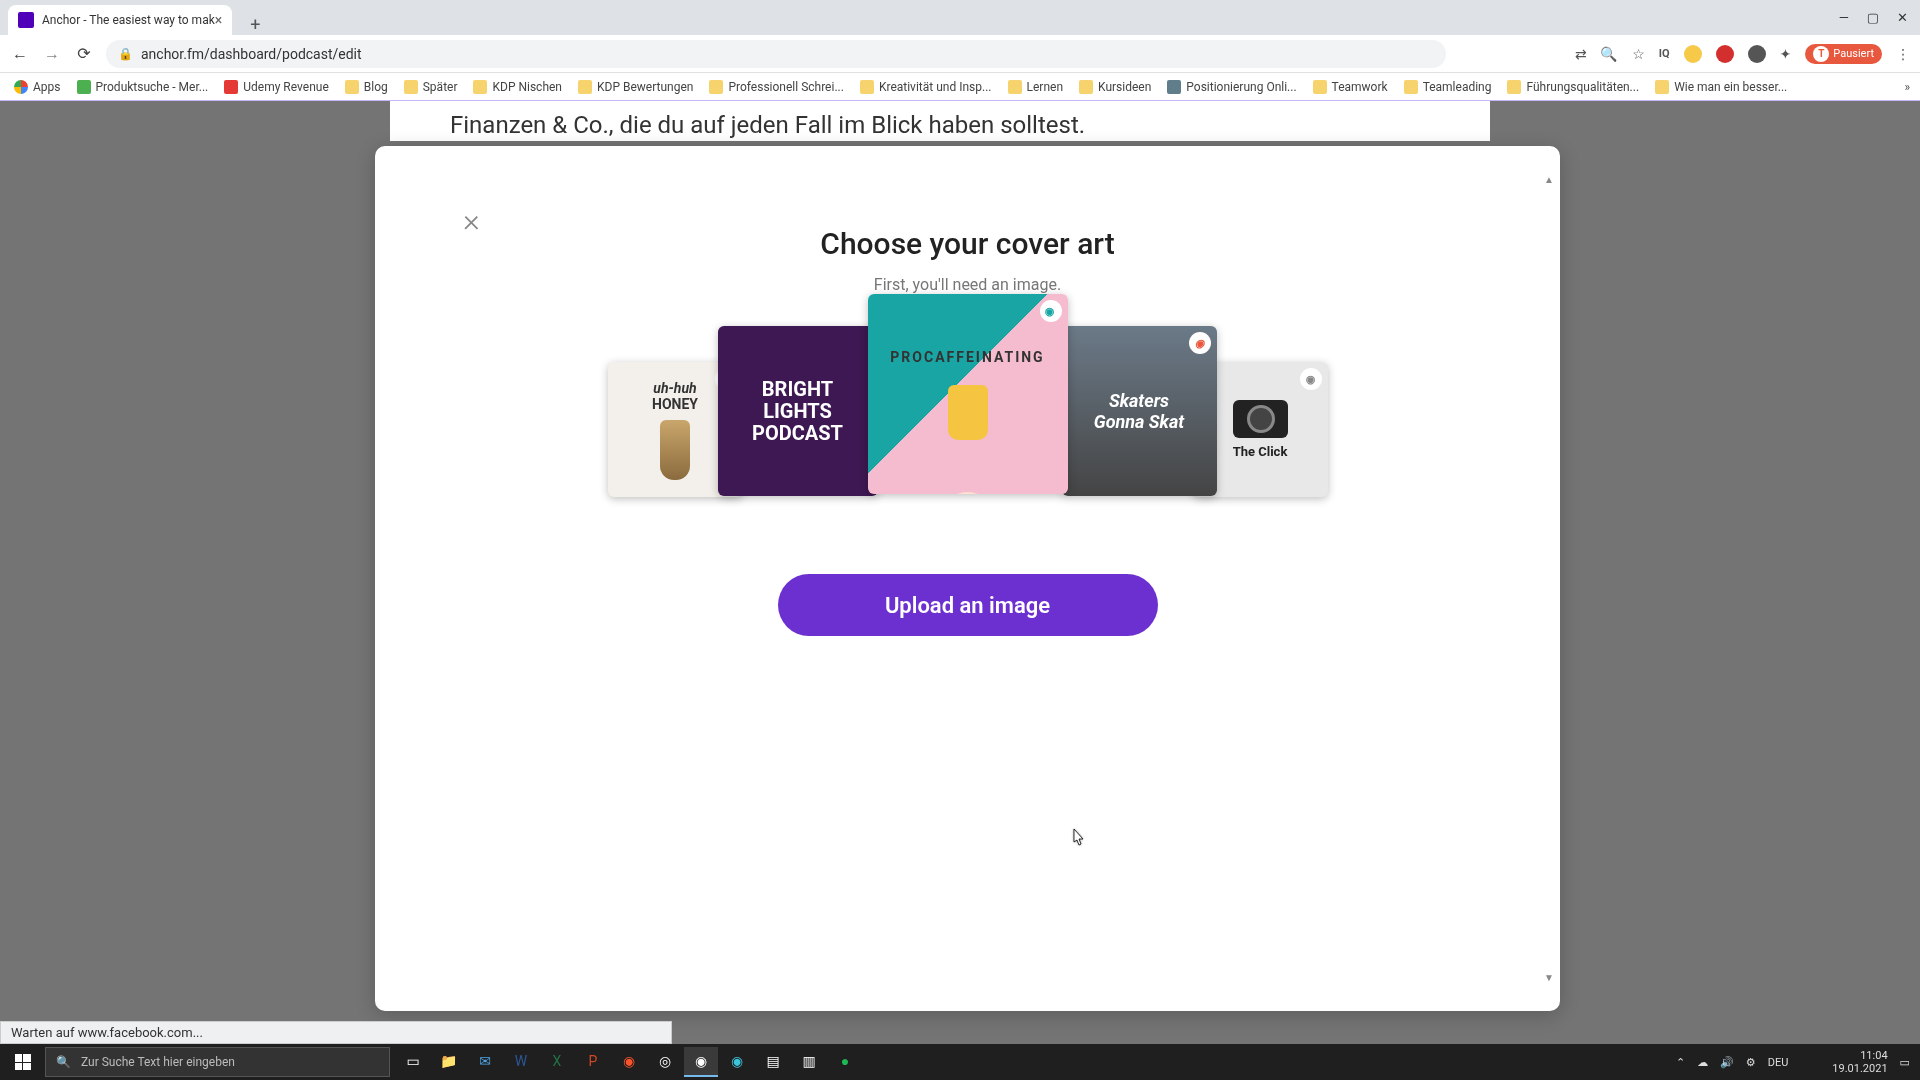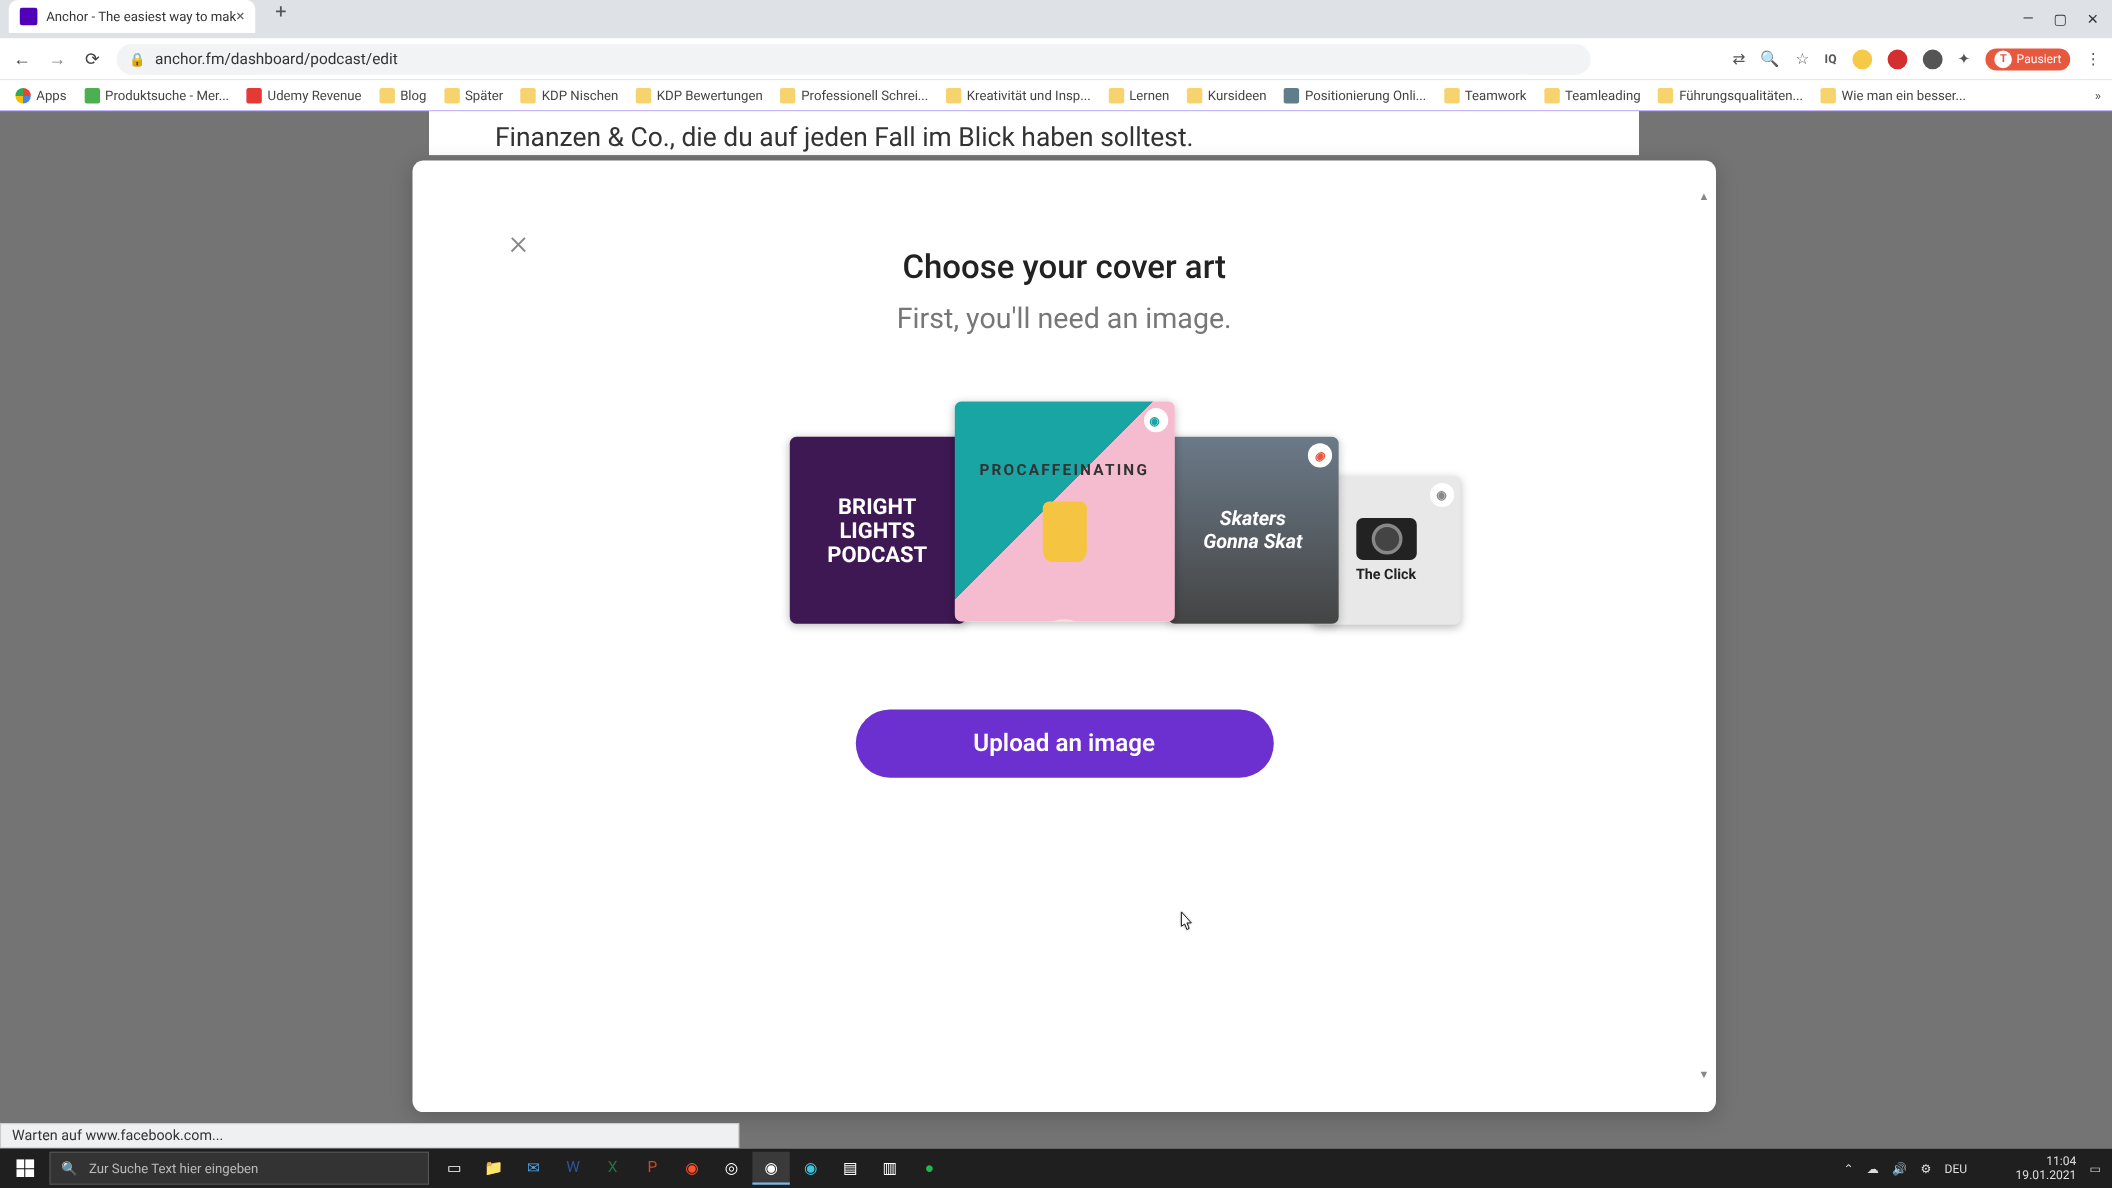--- a/index.html
+++ b/index.html
@@ -1,19 +1,19 @@
 <!DOCTYPE html>
 <html><head>
 <meta charset="utf-8">
 <style>
 * { margin: 0; padding: 0; box-sizing: border-box; font-family: -apple-system, BlinkMacSystemFont, "Segoe UI", Roboto, Arial, sans-serif; }
 body { width: 1920px; height: 1080px; overflow: hidden; background: #fff; position: relative; }
 
 
-.browser-top { background: #dee1e6; height: 35px; display: flex; align-items: flex-start; }
+.browser-top { background: #dee1e6; height: 35px; display: flex; align-items: flex-end; }
 .tab { background: #fff; height: 30px; margin-left: 8px; border-radius: 8px 8px 0 0; display: flex; align-items: center; padding: 0 10px; font-size: 12px; color: #333; min-width: 220px; }
 .tab-favicon { width: 16px; height: 16px; background: #5000b9; border-radius: 2px; margin-right: 8px; }
 .tab-close { margin-left: auto; color: #666; font-size: 14px; }
 .new-tab { margin-left: 10px; color: #555; font-size: 18px; padding: 0 8px; }
 .win-controls { margin-left: auto; display: flex; gap: 18px; padding-right: 12px; color: #333; font-size: 13px; align-self: center; }
 
 .addr-bar { background: #fff; height: 38px; display: flex; align-items: center; padding: 0 10px; border-bottom: 1px solid #e0e0e0; gap: 12px; }
 .nav-arrow { color: #888; font-size: 16px; width: 20px; text-align: center; }
 .nav-arrow.active { color: #444; }
 .addr-field { flex: 0 0 auto; display: flex; align-items: center; background: #f1f3f4; border-radius: 14px; height: 28px; padding: 0 12px; font-size: 14px; color: #333; width: 1340px; }
@@ -33,21 +33,21 @@
 
 .page-bg { position: absolute; top: 101px; left: 0; right: 0; bottom: 36px; background: #747474; }
 .page-card { position: absolute; left: 390px; top: 0; width: 1100px; height: 40px; background: #fff; padding: 10px 60px; font-size: 24px; color: #333; }
 
 
 .overlay { position: absolute; top: 101px; left: 0; right: 0; bottom: 36px; }
 .modal { position: absolute; left: 375px; top: 45px; width: 1185px; height: 865px; background: #fff; border-radius: 10px; box-shadow: 0 4px 20px rgba(0,0,0,0.2); }
 .modal-close { position: absolute; left: 88px; top: 55px; font-size: 32px; color: #888; font-weight: 300; }
 .modal-inner { position: absolute; left: 50%; transform: translateX(-50%); top: 80px; width: 720px; text-align: center; }
 .modal-title { font-size: 30px; color: #222; font-weight: 500; margin-bottom: 14px; }
-.modal-sub { font-size: 26px; color: #777; margin-bottom: 60px; }
+.modal-sub { font-size: 16px; color: #777; }
 
 .covers { position: relative; height: 210px; width: 720px; margin: 0 auto 70px; }
 .cover { position: absolute; border-radius: 6px; box-shadow: 0 2px 8px rgba(0,0,0,0.25); display: flex; flex-direction: column; align-items: center; justify-content: center; font-weight: bold; color: #fff; overflow: hidden; font-family: Arial; }
 .cover .bubble { position: absolute; top: 6px; right: 6px; width: 22px; height: 22px; background: #fff; border-radius: 50%; display: flex; align-items: center; justify-content: center; font-size: 11px; }
 .c1 { left: 0; top: 68px; width: 135px; height: 135px; background: #f3f0eb; z-index: 1; color: #333; font-size: 14px; text-align: center; }
 .c1 .honey { width: 30px; height: 60px; background: linear-gradient(#c9a66b, #8b6b3e); border-radius: 6px 6px 14px 14px; margin-top: 8px; }
 .c2 { left: 110px; top: 32px; width: 160px; height: 170px; background: #3d1852; z-index: 2; font-size: 20px; line-height: 1.1; }
 .c3 { left: 260px; top: 0; width: 200px; height: 200px; background: linear-gradient(135deg, #1aa5a5 0 45%, #f5bcd0 45%); z-index: 5; color: #333; font-size: 14px; letter-spacing: 2px; }
 .c3 .cup { width: 40px; height: 55px; background: #f5c542; border-radius: 6px 6px 10px 10px; margin-top: 20px; position: relative; }
 .c3 .hand { width: 55px; height: 70px; background: #ffe0d2; border-radius: 28px 28px 0 0; position: absolute; bottom: -68px; }
@@ -203,20 +203,26 @@
   <div class="modal">
     <div class="modal-close">×</div>
     <span class="scroll-arrow up">▲</span>
     <span class="scroll-arrow down">▼</span>
 
     <div class="modal-inner">
       <div class="modal-title">Choose your cover art</div>
       <div class="modal-sub">First, you'll need an image.</div>
 
       <div class="covers">
+        <div class="cover c1">
+          <span class="bubble" style="color:#8940fa;">◉</span>
+          <span style="font-style:italic;">uh-huh</span>
+          <span>HONEY</span>
+          <div class="honey"></div>
+        </div>
         <div class="cover c2">
           <span>BRIGHT</span>
           <span>LIGHTS</span>
           <span>PODCAST</span>
         </div>
         <div class="cover c3">
           <span class="bubble" style="color:#1aa5a5;">◉</span>
           <span style="">PROCAFFEINATING</span>
           <div class="cup"></div>
           <div class="hand"></div>

